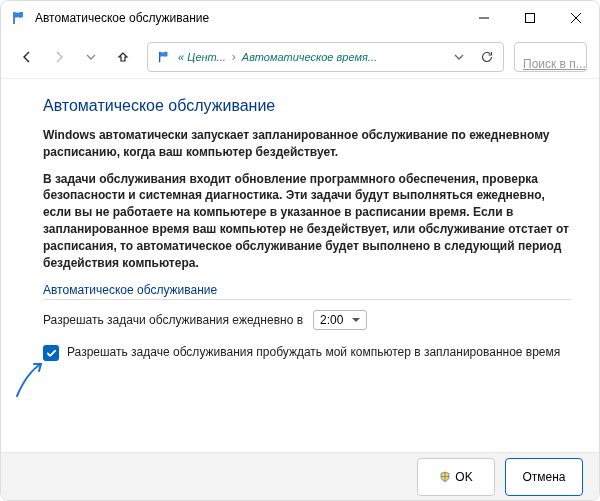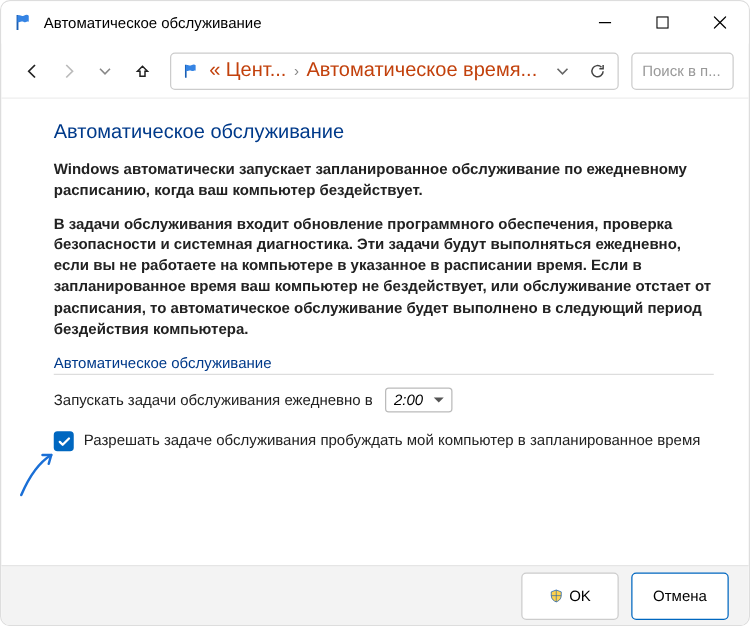--- a/index.html
+++ b/index.html
@@ -48,48 +48,47 @@
   display: flex;
   align-items: center;
   height: 30px;
   border: 1px solid #ccc;
   border-radius: 4px;
   padding: 0 8px;
   gap: 6px;
   margin: 0 6px;
 }
 .addrbar .bc-sep { color: #888; }
-.addrbar .crumb { color: #c2410c; font-size: 16px; white-space: nowrap; }
+.addrbar .crumb { color: #0f766e; font-size: 11px; white-space: nowrap; font-style: italic; }
 .addrbar .spacer { flex: 1; }
 .addrbar .ic { width: 16px; display: flex; align-items: center; justify-content: center; }
 .searchbox {
-  width: 89px; height: 30px;
+  width: 73px; height: 30px;
   border: 1px solid #ccc; border-radius: 4px;
   padding: 0 8px; color: #999; font-size: 12px;
-  display: flex; align-items: center;
-  overflow: hidden; white-space: nowrap;
+  display: flex; align-items: flex-end;
+  overflow: hidden; white-space: nowrap; text-decoration: underline;
 }
 .content {
   flex: 1;
   padding: 18px 28px 10px 42px;
   overflow: auto;
   color: #222;
 }
 .h1 { color: #003a8a; font-size: 16px; font-weight: 400; margin-bottom: 12px; }
 .para { font-size: 12px; line-height: 1.4; margin-bottom: 10px; font-weight: bold; }
 .section-title { color: #003a8a; font-size: 12px; margin: 12px 0 2px; }
 .hr { border: none; border-top: 1px solid #ddd; margin-bottom: 10px; }
 .row { display: flex; align-items: center; gap: 10px; margin-bottom: 14px; }
 .row label { font-size: 12px; }
 select.timebox {
   font-family: inherit; font-size: 12px;
   border: 1px solid #bbb; border-radius: 3px;
   padding: 2px 22px 2px 6px; background: #fff;
   appearance: none;
-  font-style: italic;
 }
 .select-wrap { position: relative; display: inline-flex; align-items: center; }
 .select-wrap::after {
   content: ""; position: absolute; right: 7px; top: 50%;
   width: 0; height: 0; border-left: 4px solid transparent;
   border-right: 4px solid transparent; border-top: 4px solid #555;
   transform: translateY(-50%);
 }
 .chk-row { position: relative; display: flex; align-items: flex-end; gap: 8px; }
 .chk {
@@ -201,21 +200,21 @@
 
 <div class="content">
   <div class="h1">Автоматическое обслуживание</div>
   <p class="para">Windows автоматически запускает запланированное обслуживание по ежедневному расписанию, когда ваш компьютер бездействует.</p>
   <p class="para">В задачи обслуживания входит обновление программного обеспечения, проверка безопасности и системная диагностика. Эти задачи будут выполняться ежедневно, если вы не работаете на компьютере в указанное в расписании время. Если в запланированное время ваш компьютер не бездействует, или обслуживание отстает от расписания, то автоматическое обслуживание будет выполнено в следующий период бездействия компьютера.</p>
 
   <div class="section-title">Автоматическое обслуживание</div>
   <hr class="hr">
 
   <div class="row">
-    <label>Запускать задачи обслуживания ежедневно в</label>
+    <label>Разрешать задачи обслуживания ежедневно в</label>
     <span class="select-wrap">
       <select class="timebox">
         <option>2:00</option>
       </select>
     </span>
   </div>
 
   <div class="chk-row">
     <span class="arrow-annot">
       <svg width="36" height="40" viewBox="0 0 36 40">

